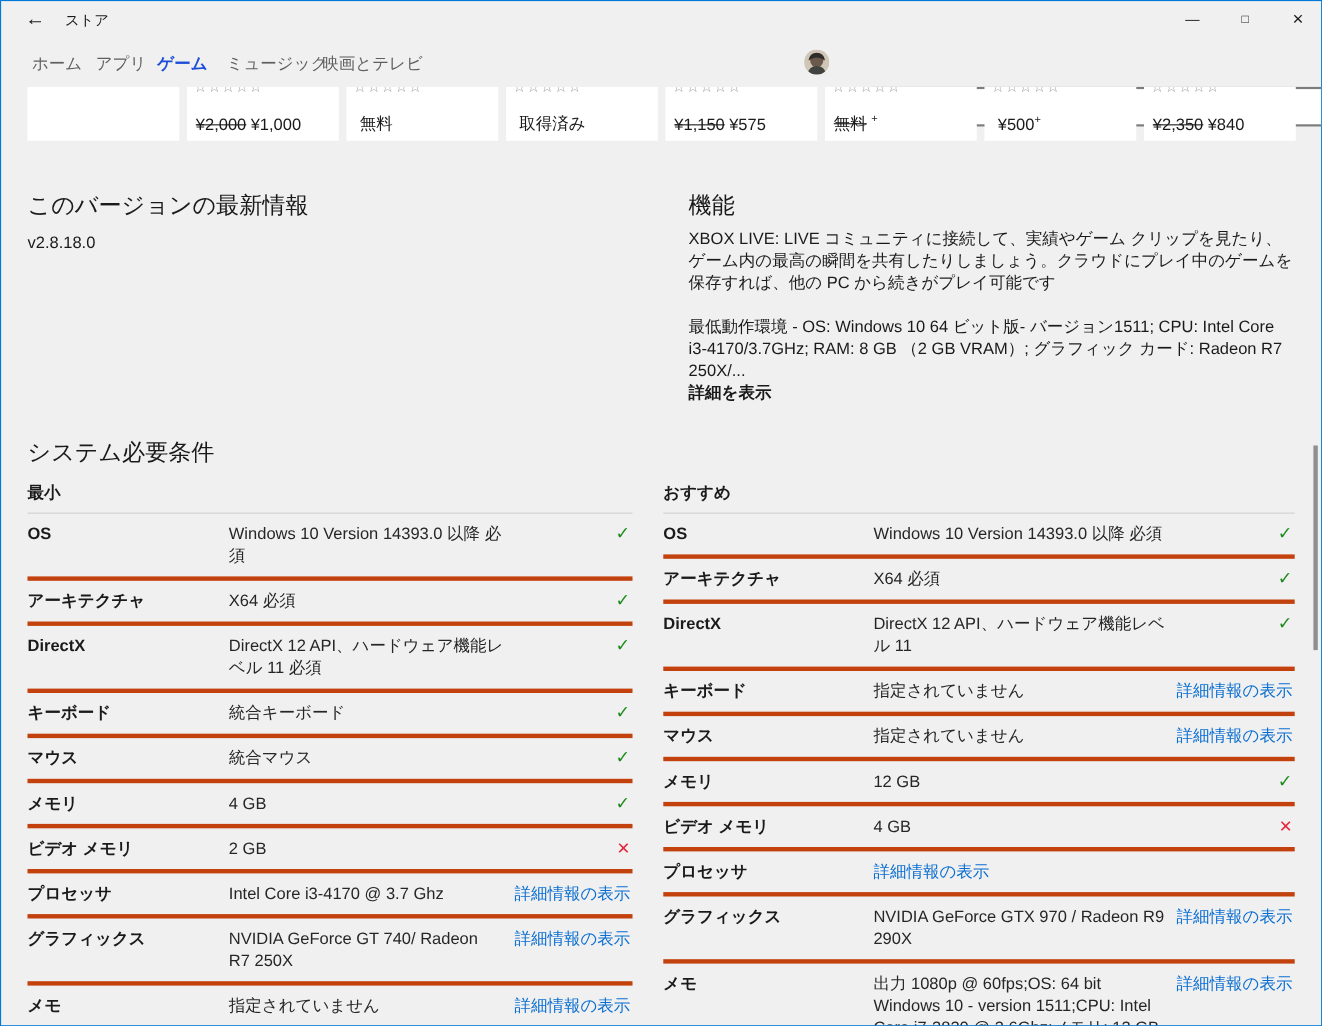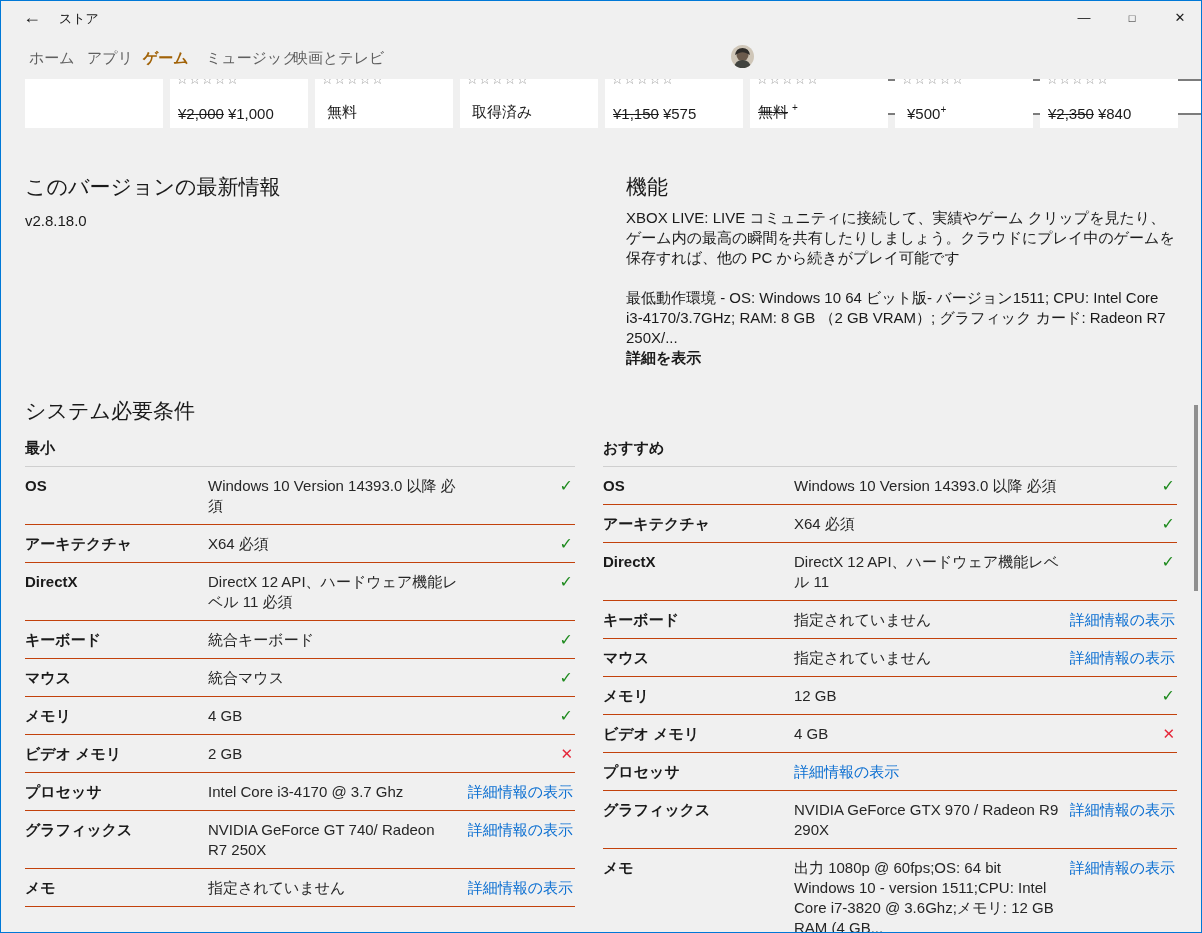--- a/index.html
+++ b/index.html
@@ -11,21 +11,21 @@
   
   .titlebar{position:absolute;left:0;top:0;width:100%;height:34px;}
   .back{position:absolute;left:22px;top:6px;font-size:18px;color:#1a1a1a;cursor:pointer;}
   .apptitle{position:absolute;left:58px;top:9px;font-size:13px;}
   .winbtn{position:absolute;top:4px;width:34px;height:26px;text-align:center;line-height:26px;font-size:13px;color:#1a1a1a;cursor:pointer;}
   .btn-min{left:1066px;}
   .btn-max{left:1114px;font-size:11px;}
   .btn-close{left:1162px;}
   
   .navitem{position:absolute;top:48px;font-size:15px;color:#5f5f5f;cursor:pointer;white-space:nowrap;text-align:right;}
-  .navitem.active{color:#a16207;font-weight:bold;}
+  .navitem.active{color:#1d4ed8;font-weight:bold;}
   .nav-home{left:28px;} .nav-apps{left:86px;} .nav-games{left:142px;}
   .nav-music{left:205px;} .nav-movies{left:292px;}
   .avatar{position:absolute;left:730px;top:44px;width:23px;height:23px;border-radius:50%;overflow:hidden;cursor:pointer;}
   .searchbox{position:absolute;left:791px;top:38px;width:461px;height:36px;box-sizing:border-box;
     background:#fff;border:2px solid #7c7c7c;margin-top:40px;}
   .searchbox input{position:absolute;left:0;top:0;width:370px;height:32px;border:none;outline:none;
     padding:0 0 0 10px;font-size:15px;font-family:"Liberation Sans",sans-serif;color:#1a1a1a;background:transparent;}
   .searchbox input::placeholder{color:#767676;opacity:1;}
   .mag{position:absolute;right:8px;top:7px;cursor:pointer;}
   
@@ -41,21 +41,21 @@
   .h-sysreq{left:24px;top:396px;}
   .version{position:absolute;left:24px;top:211px;font-size:15px;}
   .features-body{position:absolute;left:625px;top:207px;width:552px;font-size:15px;line-height:20px;color:#1a1a1a;}
   .features-body p{margin:0 0 20px 0;}
   .show-more{font-weight:bold;cursor:pointer;display:inline-block;}
   
   .table{position:absolute;top:438px;}
   .table-min{left:24px;width:550px;}
   .table-rec{left:602px;width:574px;}
   .thead{height:28px;font-size:15px;font-weight:bold;border-bottom:1px solid #cfcfcf;box-sizing:border-box;}
-  .trow{display:flex;align-items:flex-start;border-bottom:1px solid #c2410c;padding:9px 0 8px 0;line-height:20px;}
+  .trow{display:flex;align-items:flex-start;border-bottom:4px solid #c2410c;padding:9px 0 8px 0;line-height:20px;}
   .tlabel{flex:0 0 183px;font-size:15px;font-weight:bold;color:#1a1a1a;}
   .table-rec .tlabel{flex-basis:191px;}
   .tvalue{flex:1 1 auto;font-size:15px;color:#262626;padding-right:10px;}
   .tstatus{flex:0 0 104px;text-align:right;padding-right:2px;}
   .ck{color:#1e8a1e;font-size:16px;}
   .cx{color:#e5273a;font-size:15px;}
   .lk{color:#0a6ed1;font-size:15px;text-decoration:none;cursor:pointer;white-space:nowrap;}
   
   .scroll-thumb{position:absolute;right:3px;top:404px;width:4px;height:186px;background:#8f8f8f;cursor:pointer;}
 </style>

